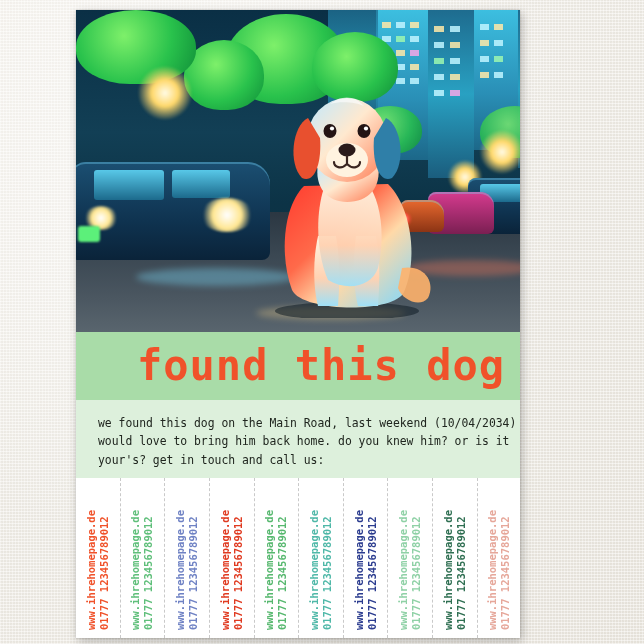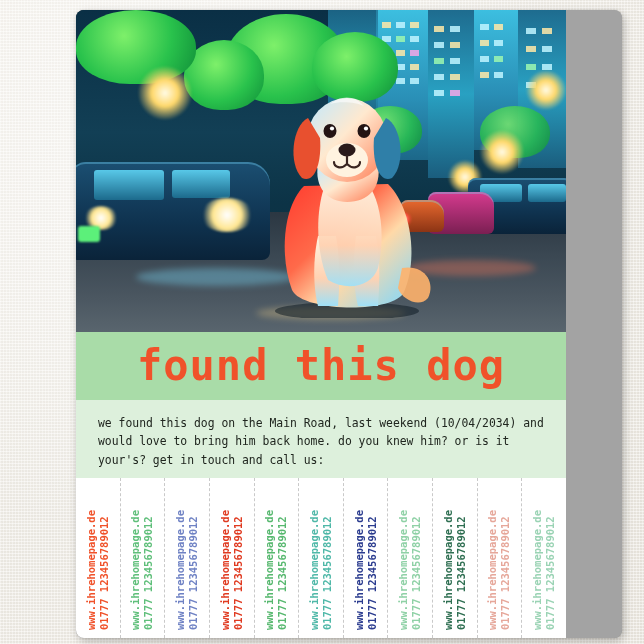--- a/index.html
+++ b/index.html
@@ -27,26 +27,25 @@
     position: absolute;
     inset: 0;
     background: radial-gradient(ellipse at 32% 26%, rgba(255,255,255,0.55) 0%, rgba(255,255,255,0) 60%);
   }
 
   
   #flyer {
     position: absolute;
     left: 76px;
     top: 10px;
-    width: 546px;
+    width: 444px;
     height: 628px;
     background: #a3a3a3;
     box-shadow: 2px 3px 9px rgba(0,0,0,0.25), 0 0 1px rgba(0,0,0,0.3);
     overflow: hidden;
-    border-radius: 8px;
   }
 
   
   .photo {
     position: relative;
     width: 490px;
     height: 322px;
     overflow: hidden;
     background: #0d2b3a;
   }

